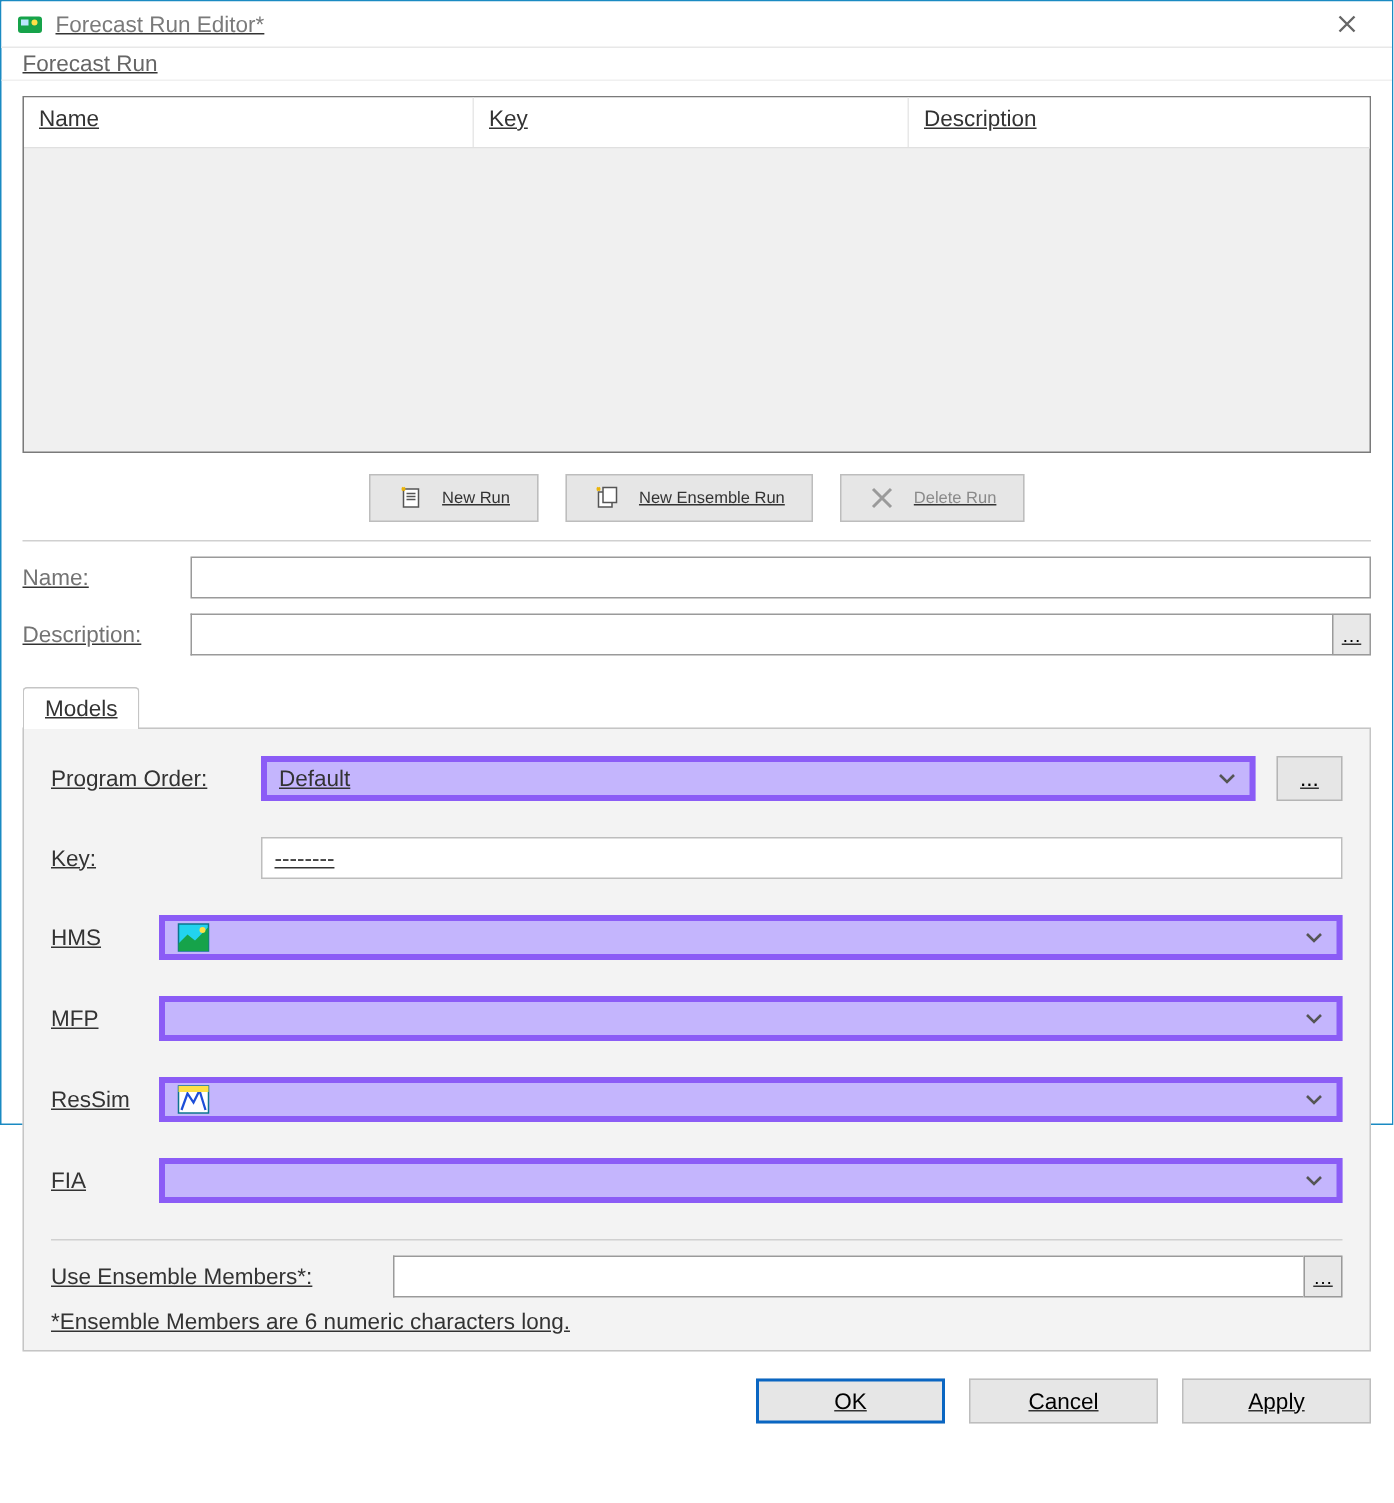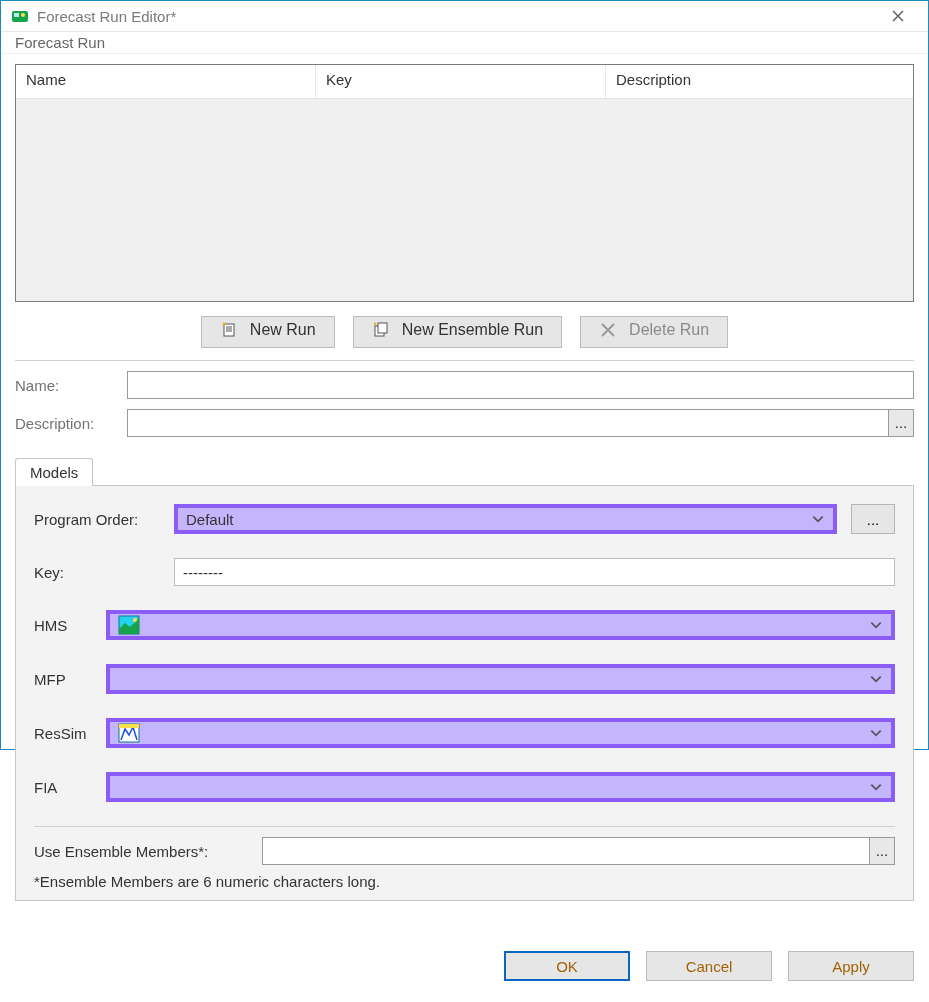--- a/index.html
+++ b/index.html
@@ -12,20 +12,21 @@
     width: 929px;
     height: 1002px;
     overflow: hidden;
   }
   .window {
     width: 929px;
     height: 750px;
     border: 1px solid #1a8ac2;
     display: flex;
     flex-direction: column;
+    text-decoration: underline;
   }
   .titlebar {
     height: 36px;
     display: flex;
     align-items: center;
     padding: 0 10px;
     background: #fff;
     border-bottom: 1px solid #e8e8e8;
   }
   .title-icon {
@@ -84,23 +85,24 @@
     display: flex;
     justify-content: center;
     gap: 18px;
     padding: 14px 0 12px 0;
   }
   .btn {
     background: #e6e6e6;
     border: 1px solid #bdbdbd;
     padding: 4px 18px;
     height: 32px;
-    font-size: 16px;
+    font-size: 11px;
     color: #333;
     display: inline-flex;
+    align-items: center;
     gap: 12px;
     cursor: pointer;
   }
   .btn.disabled { color: #8a8a8a; }
   .btn svg, .btn .ic { width: 18px; height: 18px; }
   .divider { border-top: 1px solid #d0d0d0; margin: 0 0 10px 0; }
   .form-row {
     display: flex;
     align-items: center;
     margin-bottom: 10px;
@@ -230,23 +232,22 @@
     display: flex;
     justify-content: flex-end;
     gap: 16px;
     padding: 10px 14px 12px 14px;
   }
   .dlg-btn {
     width: 126px; height: 30px;
     background: #e6e6e6;
     border: 1px solid #bdbdbd;
     font-size: 15px;
-    color: #a16207;
-    cursor: pointer;
-    margin-top: 32px;
+    color: #000000;
+    cursor: pointer;
   }
   .dlg-btn.primary {
     border: 2px solid #0a66c2;
   }
 </style>
 </head>
 <body>
 
 <div class="window">
 

